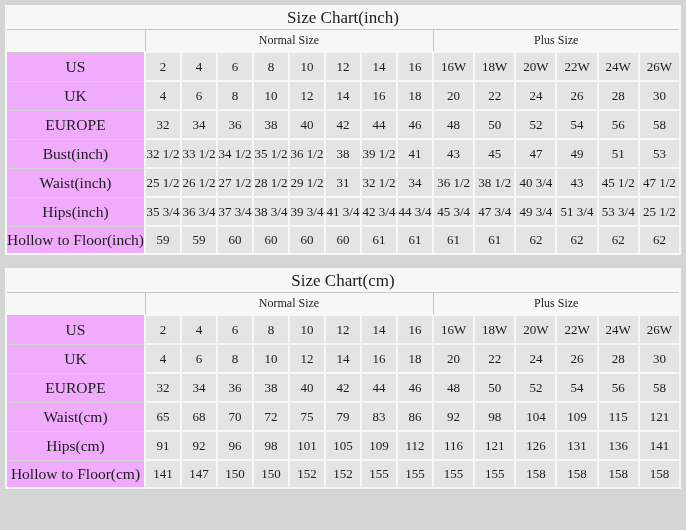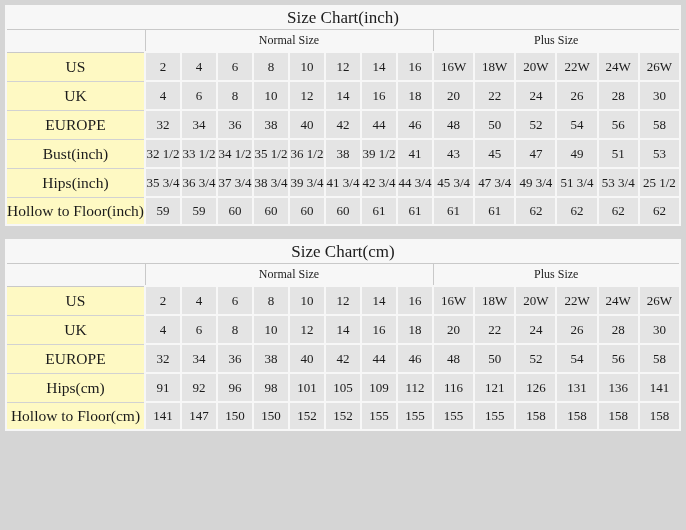--- a/index.html
+++ b/index.html
@@ -50,21 +50,21 @@
     border-bottom: 1px solid #c9c9c9;
   }
   td.group-cell {
     font-size: 12px;
     border-left: 1px solid #c9c9c9;
   }
   tr.data-row { height: 29px; }
   tr.data-row.tall { height: 28px; }
   td.label-cell {
     font-size: 15.5px;
-    background: #fef9c3;
+    background: #f0abfc;
     border-bottom: 1px solid #d2d2d2;
   }
   tr.data-row:last-child td.label-cell { border-bottom: none; }
   td.value-cell {
     font-size: 13px;
     background: #e4e4e4;
     border: 2px solid #f7f7f7;
   }
 </style>
 </head>
@@ -158,20 +158,37 @@
           <td class="value-cell">36 1/2</td>
           <td class="value-cell">38</td>
           <td class="value-cell">39 1/2</td>
           <td class="value-cell">41</td>
           <td class="value-cell">43</td>
           <td class="value-cell">45</td>
           <td class="value-cell">47</td>
           <td class="value-cell">49</td>
           <td class="value-cell">51</td>
           <td class="value-cell">53</td>
+        </tr>
+        <tr class="data-row">
+          <td class="label-cell">Waist(inch)</td>
+          <td class="value-cell">25 1/2</td>
+          <td class="value-cell">26 1/2</td>
+          <td class="value-cell">27 1/2</td>
+          <td class="value-cell">28 1/2</td>
+          <td class="value-cell">29 1/2</td>
+          <td class="value-cell">31</td>
+          <td class="value-cell">32 1/2</td>
+          <td class="value-cell">34</td>
+          <td class="value-cell">36 1/2</td>
+          <td class="value-cell">38 1/2</td>
+          <td class="value-cell">40 3/4</td>
+          <td class="value-cell">43</td>
+          <td class="value-cell">45 1/2</td>
+          <td class="value-cell">47 1/2</td>
         </tr>
         <tr class="data-row">
           <td class="label-cell">Hips(inch)</td>
           <td class="value-cell">35 3/4</td>
           <td class="value-cell">36 3/4</td>
           <td class="value-cell">37 3/4</td>
           <td class="value-cell">38 3/4</td>
           <td class="value-cell">39 3/4</td>
           <td class="value-cell">41 3/4</td>
           <td class="value-cell">42 3/4</td>
@@ -274,20 +291,37 @@
           <td class="value-cell">44</td>
           <td class="value-cell">46</td>
           <td class="value-cell">48</td>
           <td class="value-cell">50</td>
           <td class="value-cell">52</td>
           <td class="value-cell">54</td>
           <td class="value-cell">56</td>
           <td class="value-cell">58</td>
         </tr>
         <tr class="data-row">
+          <td class="label-cell">Waist(cm)</td>
+          <td class="value-cell">65</td>
+          <td class="value-cell">68</td>
+          <td class="value-cell">70</td>
+          <td class="value-cell">72</td>
+          <td class="value-cell">75</td>
+          <td class="value-cell">79</td>
+          <td class="value-cell">83</td>
+          <td class="value-cell">86</td>
+          <td class="value-cell">92</td>
+          <td class="value-cell">98</td>
+          <td class="value-cell">104</td>
+          <td class="value-cell">109</td>
+          <td class="value-cell">115</td>
+          <td class="value-cell">121</td>
+        </tr>
+        <tr class="data-row">
           <td class="label-cell">Hips(cm)</td>
           <td class="value-cell">91</td>
           <td class="value-cell">92</td>
           <td class="value-cell">96</td>
           <td class="value-cell">98</td>
           <td class="value-cell">101</td>
           <td class="value-cell">105</td>
           <td class="value-cell">109</td>
           <td class="value-cell">112</td>
           <td class="value-cell">116</td>

